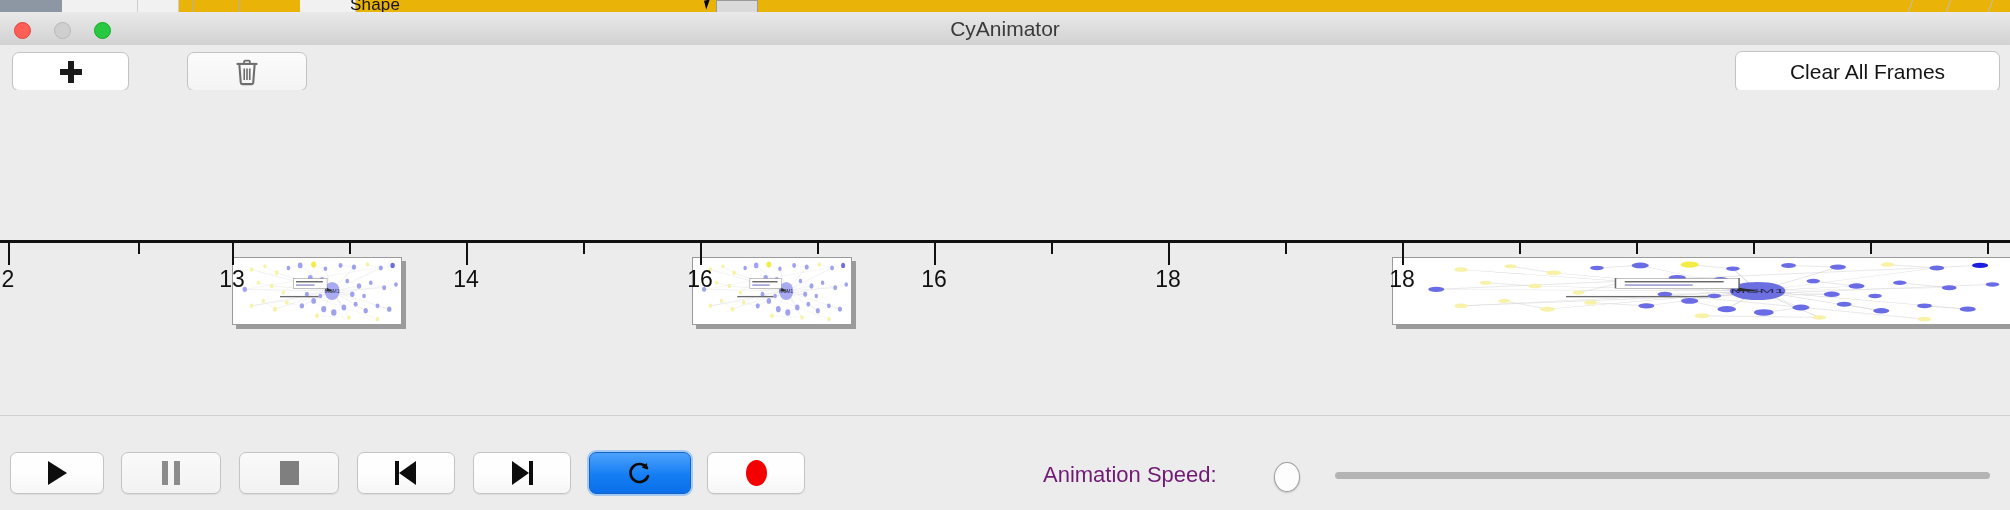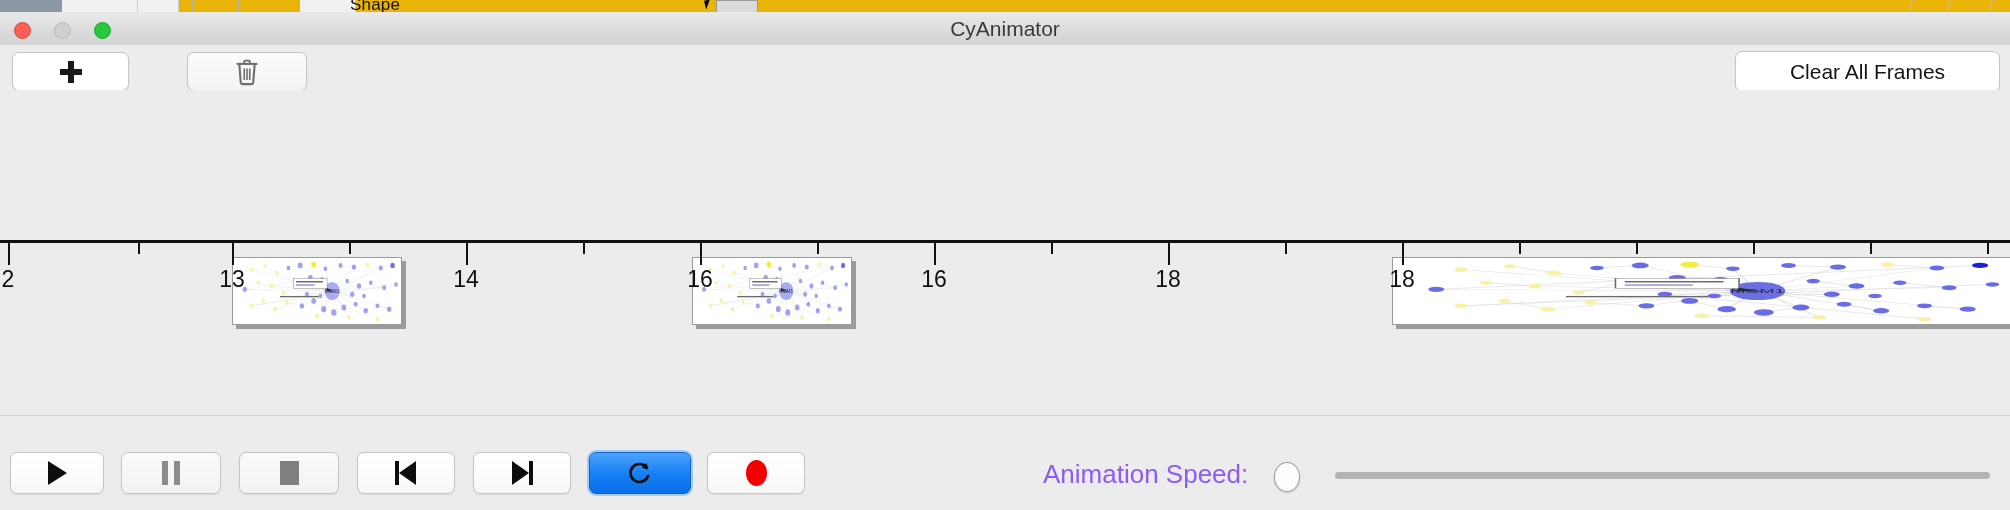--- a/index.html
+++ b/index.html
@@ -290,22 +290,22 @@
     width: 21px; height: 26px;
     border-radius: 50%;
     background: #f40000;
   }
 
   .speed-label {
     position: absolute;
     left: 1043px; top: 0;
     height: 71px;
     line-height: 71px;
-    font-size: 26px;
-    color: #8b5cf6;
+    font-size: 22px;
+    color: #701a75;
     white-space: nowrap;
   }
   .slider-track {
     position: absolute;
     left: 1335px; top: 33px;
     width: 655px; height: 7px;
     border-radius: 4px;
     background: #b4b4b4;
   }
   .slider-thumb {

